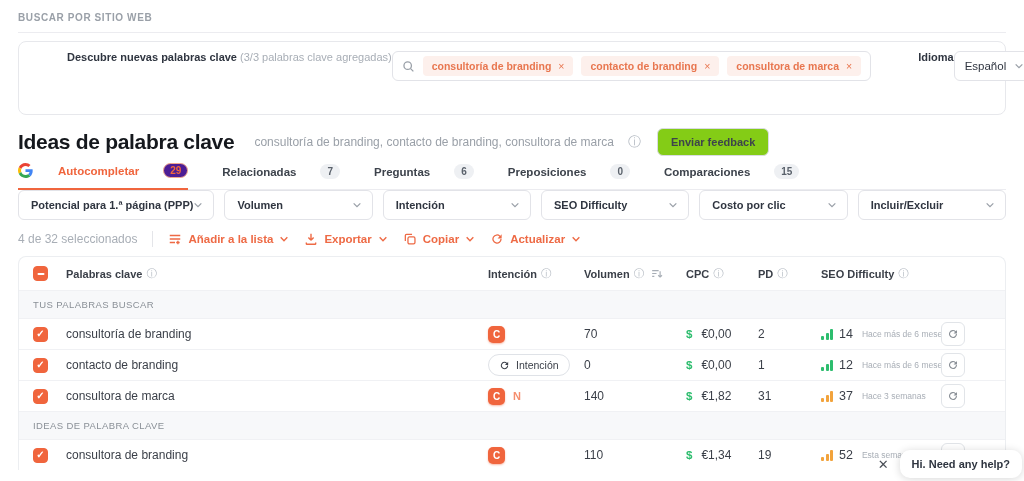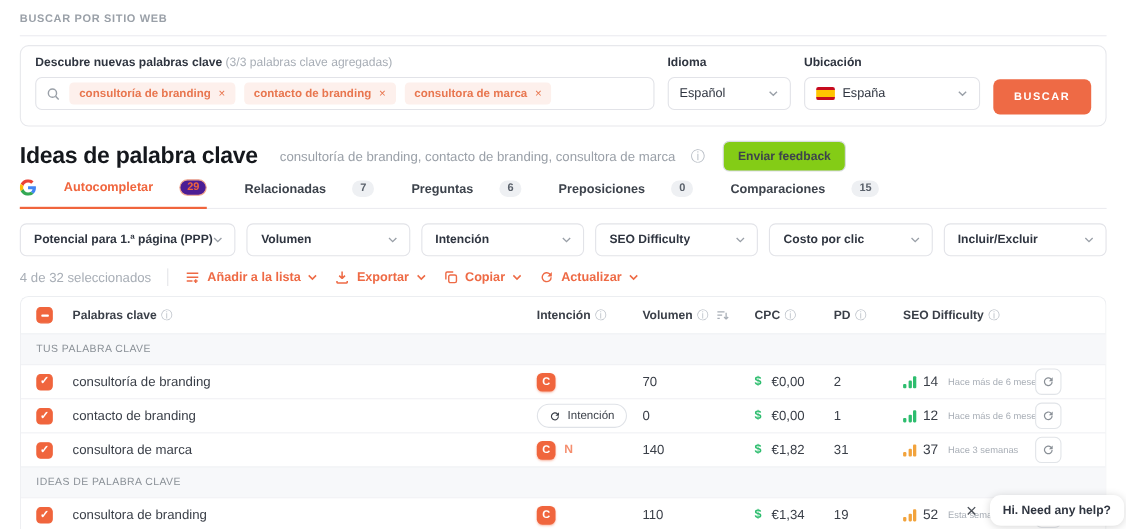--- a/index.html
+++ b/index.html
@@ -8,21 +8,21 @@
   .page { padding:0 18px; }
 
   
   .toptabs { display:flex; gap:28px; padding-top:12px; border-bottom:1px solid #ececf0; }
   .toptab { font-size:10px; font-weight:bold; letter-spacing:.6px; color:#9aa0a8; padding-bottom:9px; cursor:pointer; }
   .toptab.active { color:#f0653d; border-bottom:2px solid #f0653d; margin-bottom:-1px; }
 
   
   .panel { margin-top:8px; border:1px solid #e7e8ec; border-radius:8px; padding:9px 13px 10px;
     display:grid; grid-template-columns:1fr 112px 160px auto; column-gap:12px; }
-  .pcol { display:flex; flex-direction:column; }
+  .pcol { display:flex; flex-direction:row;margin-left:35px; }
   .panel-label { font-size:11px; font-weight:bold; color:#2f3540; margin-bottom:7px; white-space:nowrap; }
   .panel-label .muted { color:#a8aeb6; font-weight:normal; }
   .search-input { height:30px; border:1px solid #e2e3e8; border-radius:6px; display:flex; align-items:center; padding:0 9px; gap:8px; background:#fff; }
   .tag { background:#fdf0ec; color:#e8764f; font-size:10.5px; font-weight:bold; padding:4px 9px; border-radius:4px; display:inline-flex; gap:7px; align-items:center; white-space:nowrap; }
   .tag-x { cursor:pointer; font-weight:normal; }
   .select { height:30px; border:1px solid #e2e3e8; border-radius:6px; display:flex; align-items:center; justify-content:space-between; padding:0 10px; font-size:11.5px; color:#2f3540; background:#fff; cursor:pointer; gap:8px; }
   .select .sel-left { display:flex; align-items:center; gap:7px; }
   .flag-es { width:17px; height:12px; border-radius:2px; background:linear-gradient(to bottom,#c60b1e 0 25%,#ffc400 25% 75%,#c60b1e 75% 100%); display:inline-block; }
   .btn-buscar { height:32px; margin-top:21px; background:#ee6a45; color:#fff; border:none; border-radius:6px;
     font-family:inherit; font-size:10px; font-weight:bold; letter-spacing:1.4px; padding:0 19px; cursor:pointer; }
@@ -36,21 +36,21 @@
 
   
   .rtabs { display:flex; gap:34px; margin-top:7px; border-bottom:1px solid #ececf0; align-items:flex-end; }
   .rtab { display:flex; gap:24px; align-items:center; padding-bottom:10px; font-size:11.5px; font-weight:bold; color:#3d434c; cursor:pointer; }
   .rtab.active { color:#f0653d; border-bottom:2px solid #f0653d; margin-bottom:-1px; }
   .pill { font-size:10px; font-weight:bold; background:#eef0f3; color:#5a616b; border-radius:10px; padding:2px 7px; }
   .rtab.active .pill { background:#4c1d95; border:1px solid #f3a88d; color:#f0653d; padding:1px 6px; }
   .gicon { width:15px; height:15px; margin-right:1px; }
 
   
-  .filters { display:flex; gap:10px; margin-top:13px; }
+  .filters { display:flex; gap:10px; margin-top:0; }
   .filter { flex:1; height:30px; border:1px solid #e2e3e8; border-radius:6px; display:flex; align-items:center; justify-content:space-between; padding:0 10px 0 12px; font-size:11px; font-weight:bold; color:#2f3540; background:#fff; cursor:pointer; white-space:nowrap; }
 
   
   .actions { display:flex; align-items:center; gap:15px; margin-top:11px; font-size:12px; }
   .sel-text { color:#a8aeb6; }
   .vdiv { width:1px; height:16px; background:#e4e5e9; }
   .action { display:flex; align-items:center; gap:6px; color:#ee6a45; font-size:11.5px; font-weight:bold; cursor:pointer; }
   .action svg { display:block; }
 
   
@@ -299,21 +299,21 @@
           <span>PD</span>
           <span class="info">ⓘ</span>
         </span>
       <span class="hcell">
           <span>SEO Difficulty</span>
           <span class="info">ⓘ</span>
         </span>
       <span></span>
     </div>
 
-    <div class="section-row">TUS PALABRA CLAVE</div>
+    <div class="section-row">TUS PALABRAS BUSCAR</div>
 
     <div class="gridrow trow">
       <span class="cb checked"></span>
       <span class="c-kw">consultoría de branding</span>
       <span class="c-int">
           <span class="badge-c">C</span>
         </span>
       <span>70</span>
       <span class="c-cpc">
           <span class="dollar">$</span>

